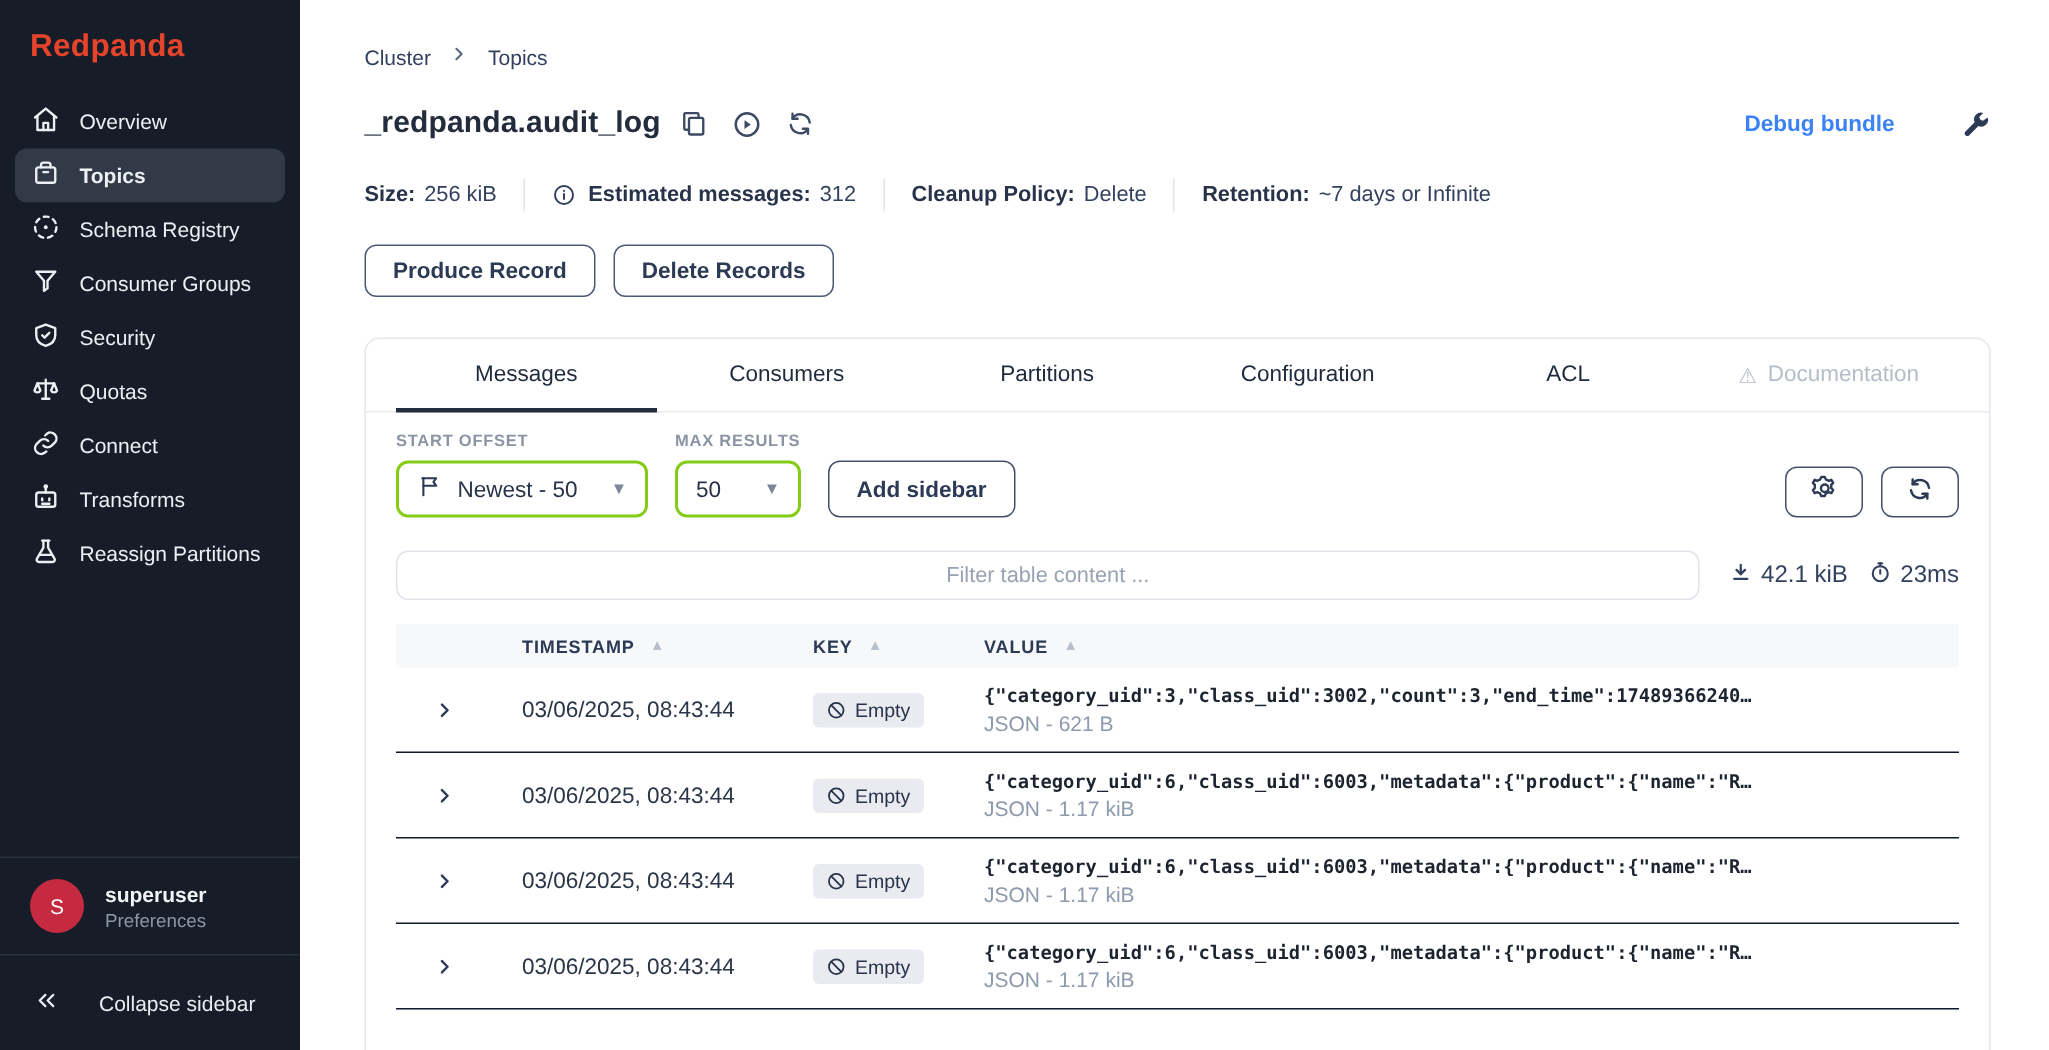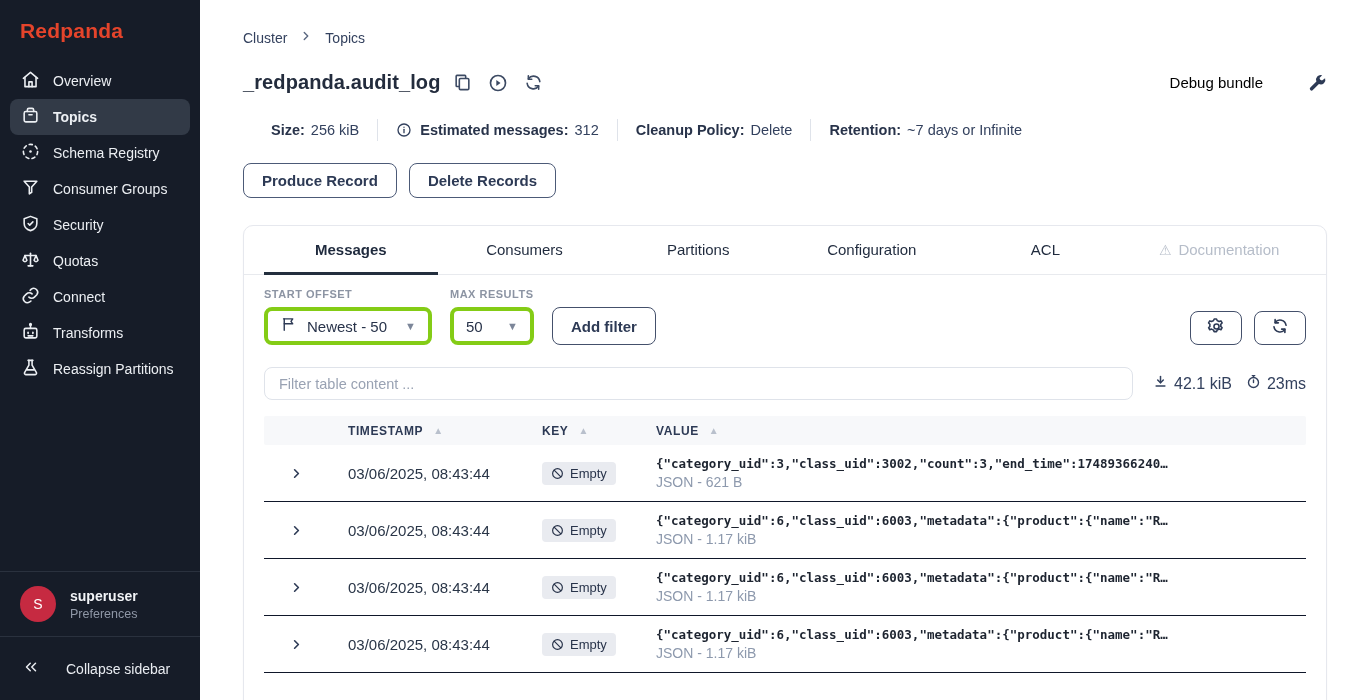--- a/index.html
+++ b/index.html
@@ -31,65 +31,65 @@
   
   .main { flex:1; padding:0 39px 0 43px; }
   .breadcrumb { display:flex; align-items:center; gap:12px; margin-top:29px;
     font-size:14px; color:#33415e; }
   .crumb { cursor:pointer; }
   .title-row { display:flex; align-items:center; margin-top:25px; }
   .page-title { font-size:20px; font-weight:700; color:#232c3d; letter-spacing:.1px; }
   .title-icons { display:flex; align-items:center; gap:16px; margin-left:12px; color:#3c4a63; }
   .icon-btn { cursor:pointer; display:flex; align-items:center; }
   .debug-wrap { margin-left:auto; display:flex; align-items:center; gap:44px; }
-  .debug-bundle { font-size:15px; font-weight:400; color:#000000; cursor:pointer; }
-
-  .stats-row { display:flex; align-items:center; margin-top:25px; font-size:14.5px;margin-left:28px; }
+  .debug-bundle { font-size:15px; font-weight:700; color:#3b82f6; cursor:pointer; }
+
+  .stats-row { display:flex; align-items:center; margin-top:25px; font-size:14.5px; }
   .stat { display:flex; align-items:center; gap:6px; }
   .stat b { font-weight:700; color:#28334a; }
   .stat span { color:#33415e; }
   .stat-sep { width:1px; height:22px; background:#dfe3ea; margin:0 18px; }
   .info-ic { color:#33415e; display:flex; margin-right:2px; }
 
   .btn-row { display:flex; gap:12px; margin-top:22px; }
   .btn { border:1px solid #4c5a77; border-radius:8px; background:#fff;
     padding:8px 18px; font-size:15px; font-weight:700; color:#2d3a55;
     font-family:inherit; cursor:pointer; }
 
   
   .card { margin-top:27px; border:1px solid #e6e8ee; border-radius:10px;
     height:600px; background:#fff; box-shadow:0 1px 2px rgba(20,30,50,.04); }
   .tabs { display:flex; padding:0 20px; border-bottom:1px solid #e8eaee; }
   .tab { width:16.666%; text-align:center; padding:15px 0 14px 0; font-size:15px;
     font-weight:500; color:#1f2a3d; cursor:pointer; border-bottom:3px solid transparent;
     margin-bottom:-1px; display:flex; align-items:center; justify-content:center; gap:7px; }
-  .tab.active { font-weight:700; border-bottom-color:#232f3e; }
+  .tab.active { font-weight:400; border-bottom-color:#232f3e; }
   .tab.disabled { color:#b6bdc9; cursor:default; }
   .warn-glyph { font-size:14px; line-height:1; }
 
   .controls { display:flex; align-items:flex-end; padding:13px 20px 0 20px; }
   .ctl-group { margin-right:18px; }
   .ctl-label { font-size:11px; font-weight:600; letter-spacing:.5px; color:#8c94a3;
     margin-bottom:7px; }
   .select { display:flex; align-items:center; gap:10px; height:38px;
-    border:4px solid #84cc16; border-radius:8px; padding:0 12px; font-size:15px;
+    border:2px solid #84cc16; border-radius:8px; padding:0 12px; font-size:15px;
     color:#28334a; cursor:pointer; background:#fff; }
   .select .caret { color:#7c8699; font-size:11px; margin-left:2px; }
   .add-filter { height:38px; border:1px solid #44506b; border-radius:8px;
     background:#fff; padding:0 18px; font-size:15px; font-weight:700;
     color:#2d3a55; font-family:inherit; cursor:pointer; }
   .ctl-right { margin-left:auto; display:flex; gap:12px; }
   .sq-btn { width:52px; height:34px; border:1px solid #44506b; border-radius:8px;
     background:#fff; display:flex; align-items:center; justify-content:center;
     color:#2d3a55; cursor:pointer; }
 
   .search-row { display:flex; align-items:center; padding:22px 20px 12px 20px; }
   .search-input { flex:1; max-width:902px; height:33px; border:1px solid #dfe3ea;
     border-radius:8px; padding:0 14px; font-size:14.5px; font-family:inherit;
-    color:#28334a; outline:none; }
+    color:#28334a; outline:none;text-align:center; }
   .search-input::placeholder { color:#99a2b3; }
   .fetch-stats { display:flex; align-items:center; gap:14px; margin-left:20px;
     font-size:16px; color:#33415e; }
   .fetch-stat { display:flex; align-items:center; gap:6px; }
 
   
   .tbl { margin:4px 20px 0 20px; }
   .tbl-head { display:grid; grid-template-columns:64px 214px 114px 1fr;
     background:#f7f8fa; height:29px; align-items:center; border-radius:2px; }
   .th { font-size:12px; font-weight:700; letter-spacing:.6px; color:#2d3a55;
@@ -323,21 +323,21 @@
             <span class="caret" style="margin-left:auto">▼</span>
           </div>
         </div>
         <div class="ctl-group">
           <div class="ctl-label">MAX RESULTS</div>
           <div class="select" style="width:84px">
             <span>50</span>
             <span class="caret" style="margin-left:auto">▼</span>
           </div>
         </div>
-        <button class="add-filter">Add filter</button>
+        <button class="add-filter">Add sidebar</button>
         <div class="ctl-right">
           <div class="sq-btn">
             <span><svg width="19" height="19" viewBox="0 0 24 24" fill="none" stroke="currentColor" stroke-width="2" stroke-linecap="round" stroke-linejoin="round">
                   <circle cx="12" cy="12" r="3.2"></circle>
                   <path d="M19.4 13.6a2 2 0 0 0 .4 2.2l.1.1-1.8 3.1-.1 0a2 2 0 0 0-2.2.4 2 2 0 0 0-1.1 1.9V21h-3.6v-.7a2 2 0 0 0-1.1-1.9 2 2 0 0 0-2.2-.4l-.1 0-1.8-3.1.1-.1a2 2 0 0 0 .4-2.2 2 2 0 0 0-1.8-1.2H4v-3.2h.6a2 2 0 0 0 1.8-1.2 2 2 0 0 0-.4-2.2L5.9 4.7l1.8-3.1.1.1a2 2 0 0 0 2.2.4A2 2 0 0 0 11.1 0" opacity="0"></path>
                   <path d="M12 2.5l1 2.2a7.6 7.6 0 0 1 2.3 1l2.3-.8 1.5 2.6-1.7 1.7c.1.4.1.8.1 1.3s0 .9-.1 1.3l1.7 1.7-1.5 2.6-2.3-.8a7.6 7.6 0 0 1-2.3 1l-1 2.2-3-.0-.9-2.2a7.6 7.6 0 0 1-2.3-1l-2.3.8-1.5-2.6 1.7-1.7a5.9 5.9 0 0 1 0-2.6L2 7.5 3.5 4.9l2.3.8a7.6 7.6 0 0 1 2.3-1l1-2.2z"></path>
                 </svg></span>
           </div>
           <div class="sq-btn">
             <span><svg width="18" height="18" viewBox="0 0 24 24" fill="none" stroke="currentColor" stroke-width="2.2" stroke-linecap="round" stroke-linejoin="round">

